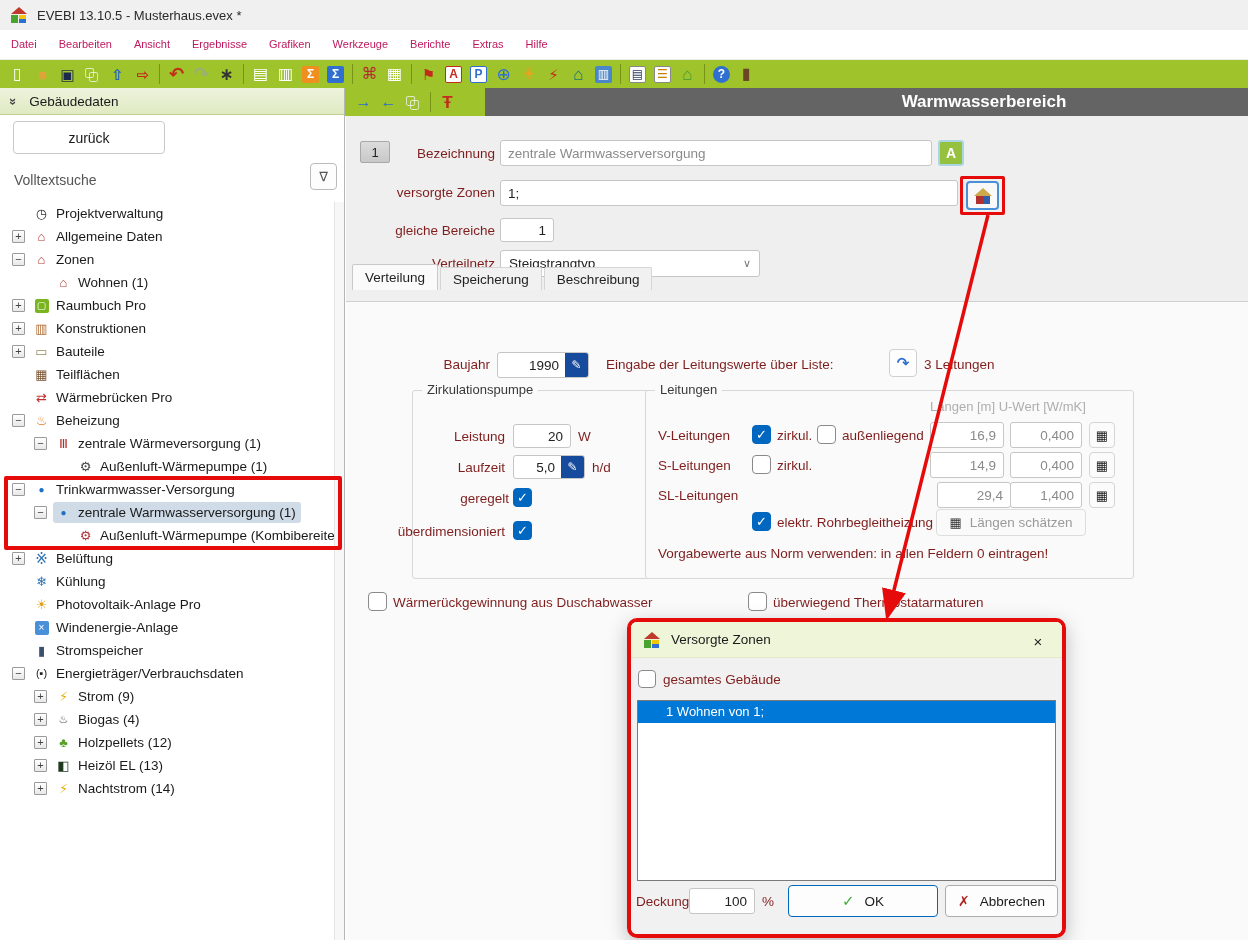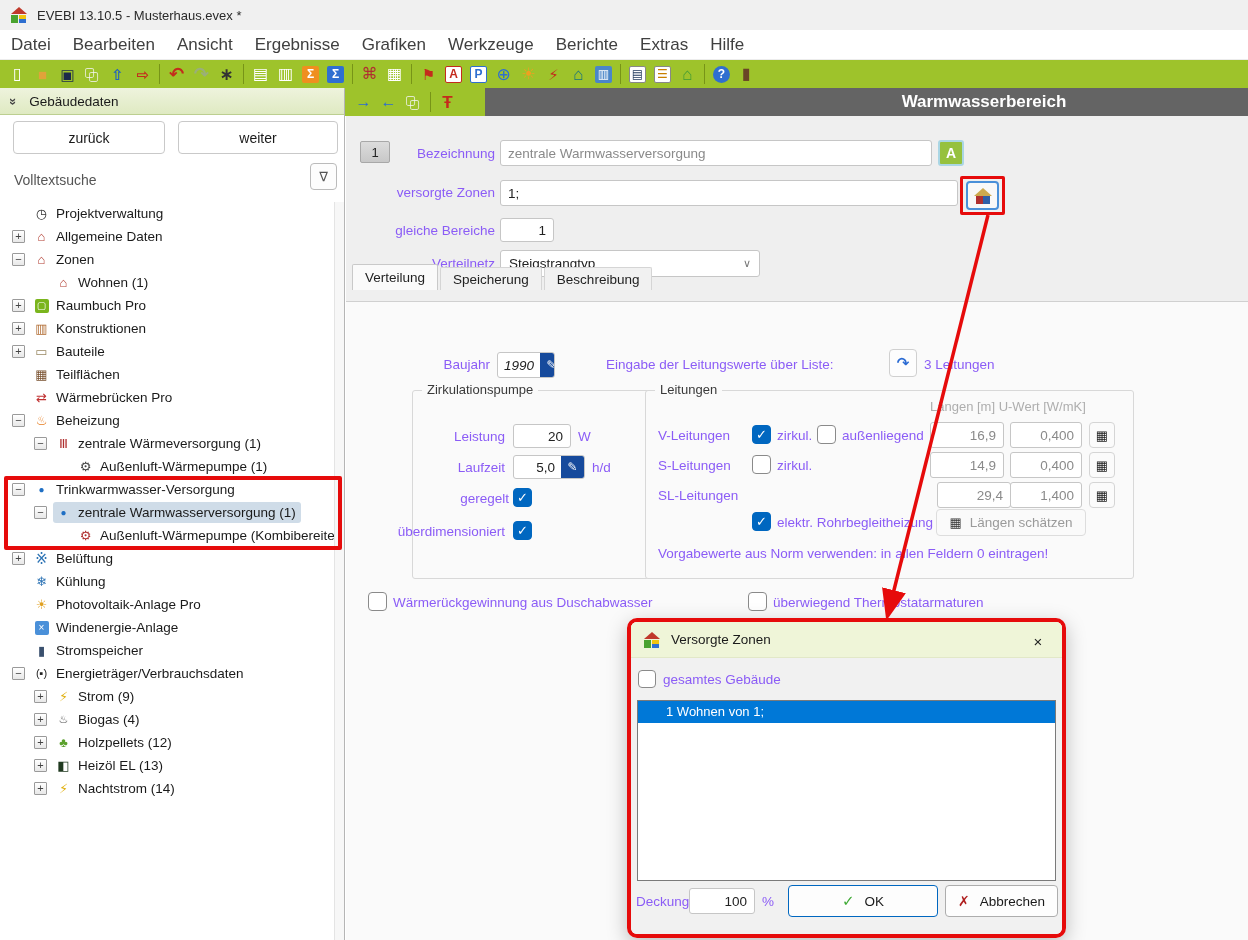--- a/index.html
+++ b/index.html
@@ -14,21 +14,21 @@
   .applogo .roof{position:absolute;left:1px;top:0;width:0;height:0;
     border-left:8px solid transparent;border-right:8px solid transparent;border-bottom:7px solid #c0392b;}
   .applogo .sq1{position:absolute;left:1px;top:8px;width:7px;height:8px;background:#4aa32f;}
   .applogo .sq2{position:absolute;left:9px;top:8px;width:7px;height:4px;background:#f1c40f;}
   .applogo .sq3{position:absolute;left:9px;top:12px;width:7px;height:4px;background:#2e6fd0;}
   .apptitle{margin-left:10px;font-size:13px;color:#2a2a2a;}
 
   
   .menubar{position:absolute;left:0;top:30px;width:1248px;height:30px;background:#ffffff;
     display:flex;align-items:center;border-bottom:1px solid #ececec;box-sizing:border-box;}
-  .menu-item{padding:0 11px;font-size:17px;color:#404040;line-height:29px;cursor:default;}
+  .menu-item{padding:0 11px;font-size:11px;color:#be185d;line-height:29px;cursor:default;}
 
   
   .toolbar{position:absolute;left:0;top:60px;width:1248px;height:28px;background:#9ec32b;
     display:flex;align-items:center;padding-left:5px;box-sizing:border-box;}
   .tb-btn{width:25px;height:24px;display:flex;align-items:center;justify-content:center;position:relative;}
   .tb-g{font-size:14px;line-height:1;}
   .tb-box{min-width:17px;height:17px;display:flex;align-items:center;justify-content:center;
     font-size:12px;font-weight:700;line-height:1;border-radius:2px;box-sizing:border-box;padding:0 1px;}
   .tb-div{width:1px;height:20px;background:#779417;margin:0 4px;}
   .dup .g1,.dup .g2{position:absolute;font-size:12px;color:#f8f8f8;}
@@ -68,21 +68,21 @@
   .tree-ico{display:inline-flex;align-items:center;justify-content:center;width:17px;height:16px;
     margin-right:6px;font-size:13px;line-height:1;flex:none;}
   .tree-ico .bx{width:14px;height:14px;border-radius:2px;display:flex;align-items:center;justify-content:center;
     font-size:10px;line-height:1;}
   .tree-label{font-size:13.5px;color:#1a1a1a;}
   .tree-track{position:absolute;left:334px;top:114px;width:10px;height:738px;background:#f7f7f7;
     border-left:1px solid #e4e4e4;box-sizing:border-box;}
 
   
   .formarea{position:absolute;left:346px;top:116px;width:902px;height:185px;background:#efefef;}
-  .lbl{position:absolute;font-size:13.5px;color:#8b5cf6;white-space:nowrap;}
+  .lbl{position:absolute;font-size:13.5px;color:#7f1d1d;white-space:nowrap;}
   .rlabel{text-align:right;}
   .inp{position:absolute;background:#fff;border:1px solid #c6c6c6;border-radius:3px;font-size:13.5px;
     color:#222;display:flex;align-items:center;padding:0 7px;box-sizing:border-box;height:26px;}
   .inp.right{justify-content:flex-end;}
   .inp .gray{color:#8a8a8a;}
   .idxbox{position:absolute;width:30px;height:22px;background:linear-gradient(#dcdcdc,#c8c8c8);
     border:1px solid #a8a8a8;border-radius:2px;display:flex;align-items:center;justify-content:center;
     font-size:13px;color:#222;box-sizing:border-box;}
   .abtn{position:absolute;width:26px;height:26px;background:#96c13e;border:2px solid #aad6e4;
     border-radius:3px;display:flex;align-items:center;justify-content:center;color:#fff;
@@ -292,21 +292,20 @@
   <div class="mainheader">
     <span>Warmwasserbereich</span>
   </div>
 
   <div class="sidebar">
     <div class="sb-header">
       <span class="sb-chevrons">»</span>
       <span class="sb-header-label">Gebäudedaten</span>
     </div>
     <div class="sb-btn" style="left:13px;top:33px;width:152px;">zurück</div>
-    <div class="sb-btn" style="left:178px;top:33px;width:160px;">weiter</div>
     <div class="sb-search-label">Volltextsuche</div>
     <div class="sb-filter-btn">
       <span>∇</span>
     </div>
     <div class="tree">
         <div class="tree-row" style="padding-left: 12px;">
           <span class="tree-spacer"></span>
           <span class="tree-inner">
             <span class="tree-ico" style="color: rgb(51, 51, 51);">◷</span>
             <span class="tree-label">Projektverwaltung</span>
@@ -524,21 +523,21 @@
   </div>
 
   <div class="tabstrip">
     <div class="tab active">Verteilung</div>
     <div class="tab">Speicherung</div>
     <div class="tab">Beschreibung</div>
   </div>
   <div class="tabcontent"></div>
 
   <div class="lbl rlabel" style="left:390px;top:357px;width:100px;">Baujahr</div>
-  <div class="field" style="left:497px;top:352px;width:58px;font-style:italic;">
+  <div class="field" style="left:497px;top:352px;width:92px;">
     <span class="val">1990</span>
     <span class="pencilbtn">✎</span>
   </div>
   <div class="lbl" style="left:606px;top:357px;">Eingabe der Leitungswerte über Liste:</div>
   <div class="listbtn" style="left:889px;top:349px;">
     <span>↷</span>
   </div>
   <div class="lbl" style="left:924px;top:357px;">3 Leitungen</div>
 
   <div class="group" style="left:368px;top:390px;width:268px;height:187px;margin-left:44px;">

